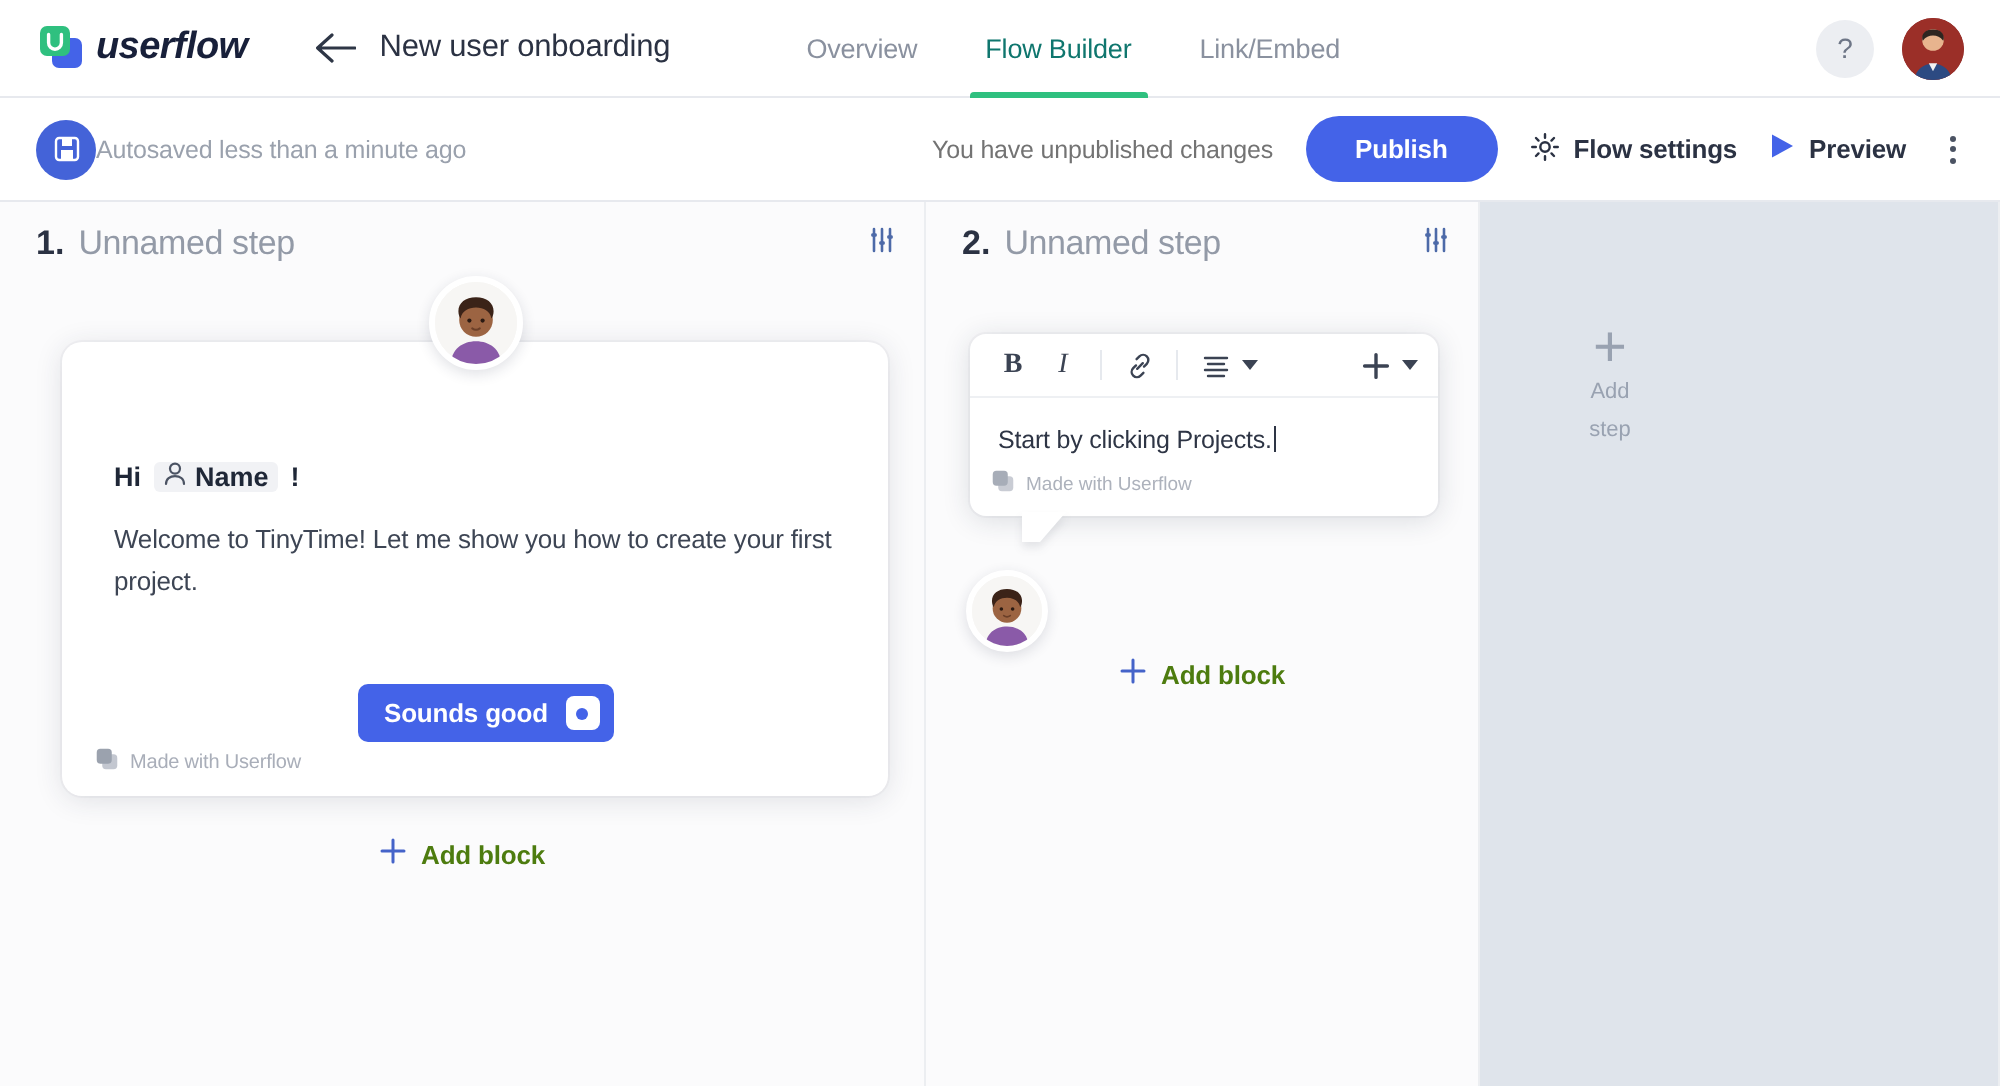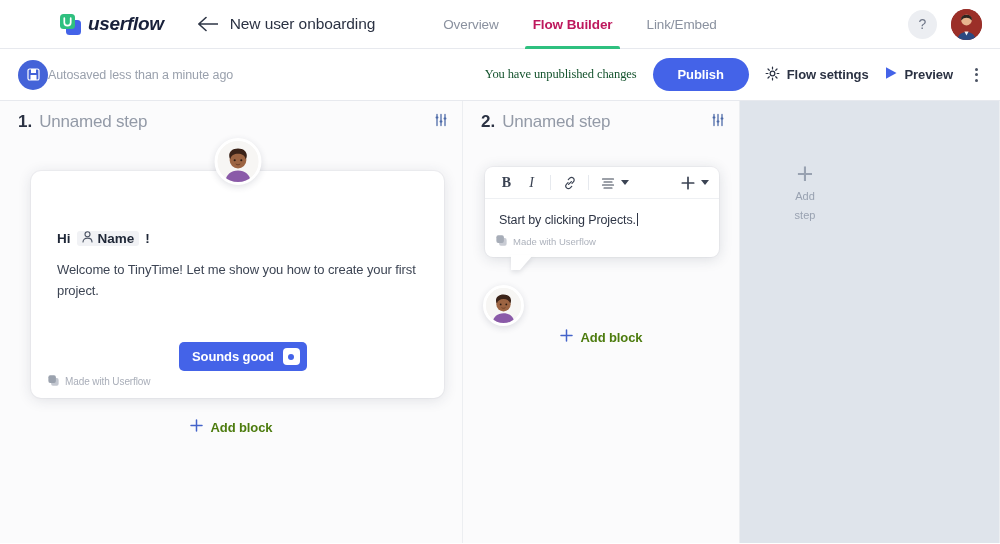--- a/index.html
+++ b/index.html
@@ -13,42 +13,42 @@
   
   .header {
     height: 49px;
     background: #ffffff;
     border-bottom: 1px solid #e7e9ee;
     display: flex;
     align-items: center;
     padding: 0 18px 0 20px;
     position: relative;
   }
-  .logo-wrap { display: flex; align-items: center; gap: 7px; margin-left: 40px; }
+  .logo-wrap { display: flex; align-items: flex-start; gap: 7px; }
   .logo-mark { width: 21px; height: 21px; position: relative; }
   .logo-text {
     font-size: 19px; font-weight: bold; font-style: italic;
     color: #18203a; letter-spacing: -0.3px;
   }
   .back-arrow {
     margin-left: 32px; width: 24px; height: 24px;
     display: flex; align-items: center; justify-content: center;
     color: #2e3646; cursor: pointer;
   }
   .flow-title {
     margin-left: 10px; font-size: 15.5px; color: #2b3243;
     font-weight: 500; letter-spacing: -0.1px; text-align: right;
   }
   .tabs { display: flex; align-items: center; gap: 34px; margin-left: 68px; height: 49px; }
   .tab {
     font-size: 13.5px; color: #8a919f; height: 49px;
     display: flex; align-items: center; cursor: pointer;
     position: relative; letter-spacing: -0.1px;
   }
-  .tab.active { color: #be185d; font-weight: bold; }
+  .tab.active { color: #0f766e; font-weight: normal; }
   .tab.active::after {
     content: ""; position: absolute; left: -8px; right: -8px; bottom: 0;
     height: 3px; background: #2fc07f; border-radius: 2px 2px 0 0;
   }
   .header-right {
     margin-left: auto; display: flex; align-items: center; gap: 14px;
   }
   .help-btn {
     width: 29px; height: 29px; border-radius: 50%;
     background: #eceef2; color: #6e7687; font-size: 14px;
@@ -64,21 +64,21 @@
     height: 52px; background: #ffffff;
     border-bottom: 1px solid #e7e9ee;
     display: flex; align-items: center; padding: 0 16px 0 18px;
   }
   .save-badge {
     width: 30px; height: 30px; border-radius: 50%;
     background: #4463d8; display: flex; align-items: center; justify-content: center;
   }
   .save-text { font-size: 12.5px; color: #9aa1ad; letter-spacing: -0.1px; }
   .toolbar-right { margin-left: auto; display: flex; align-items: center; gap: 16px; }
-  .unpublished { font-size: 12.5px; color: #14532d; letter-spacing: -0.1px; font-family: Liberation Serif, serif; }
+  .unpublished { font-size: 12.5px; color: #737373; letter-spacing: -0.1px; }
   .publish-btn {
     background: #4463e8; color: #fff; font-size: 13px; font-weight: bold;
     border: none; border-radius: 18px; padding: 9px 25px; cursor: pointer;
     letter-spacing: -0.1px;
   }
   .tb-action {
     display: flex; align-items: center; gap: 7px;
     font-size: 13px; font-weight: bold; color: #2b3243; cursor: pointer;
     letter-spacing: -0.1px;
   }

